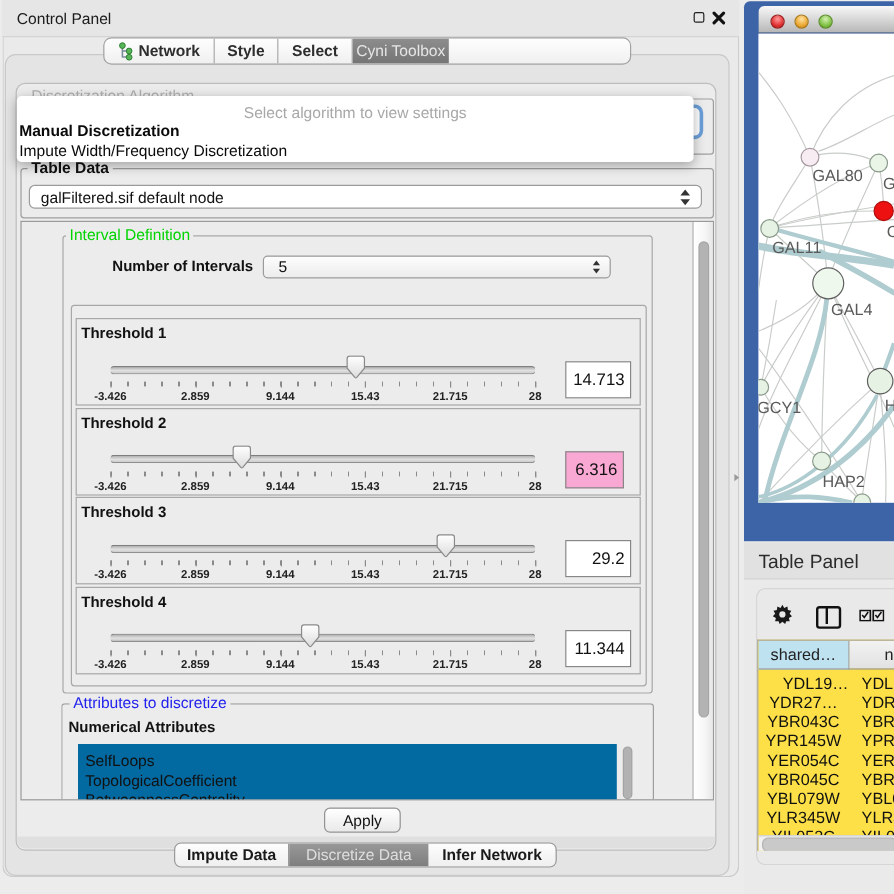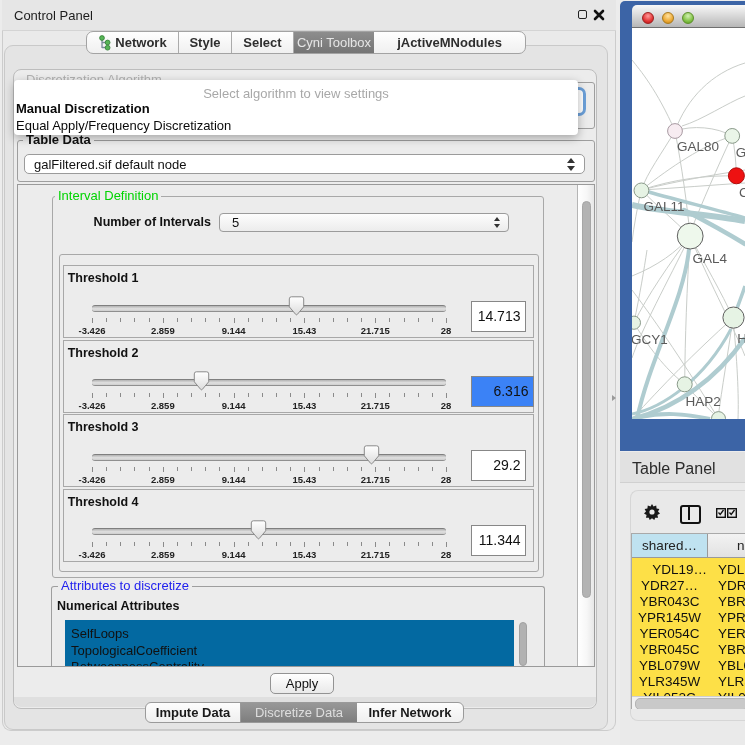--- a/index.html
+++ b/index.html
@@ -28,21 +28,20 @@
     <div style="width:91px;border-right:1px solid #ababab;display:flex;align-items:center;justify-content:center;font-size:13px;font-weight:bold;color:#2e2e2e;">
       <svg width="13" height="16" viewBox="0 0 13 16" style="margin-right:4px;">
         <path d="M4 3 L4 13 M4 7.5 L9 7.5 M4 12.5 L9 12.5" stroke="#7a8a99" stroke-width="1.3" fill="none"></path>
         <circle cx="4" cy="3" r="2.4" fill="#57b557" stroke="#2e7d32" stroke-width="0.8"></circle>
         <circle cx="9.6" cy="7.5" r="2.4" fill="#57b557" stroke="#2e7d32" stroke-width="0.8"></circle>
         <circle cx="9.6" cy="12.7" r="2.4" fill="#57b557" stroke="#2e7d32" stroke-width="0.8"></circle>
       </svg>Network</div>
     <div style="width:52px;border-right:1px solid #ababab;display:flex;align-items:center;justify-content:center;font-size:13px;font-weight:bold;color:#2e2e2e;">Style</div>
     <div style="width:61px;border-right:1px solid #ababab;display:flex;align-items:center;justify-content:center;font-size:13px;font-weight:bold;color:#2e2e2e;">Select</div>
     <div style="width:80px;background:linear-gradient(#8d8d8d,#757575);display:flex;align-items:center;justify-content:center;font-size:13px;color:#e6e6e6;">Cyni Toolbox</div>
-    <div style="flex:1;display:flex;align-items:center;justify-content:center;font-size:13px;font-weight:bold;color:#2e2e2e;">jActiveMNodules</div>
   </div>
 
   <div class="abs" style="left:12.5px;top:69px;width:584.5px;height:640px;border:1px solid #bdbdbd;border-radius:8px;background:#ececec;box-sizing:border-box;"></div>
   <div class="abs" style="left:13.5px;top:697px;width:582px;height:10px;background:#dfdfdf;border-radius:0 0 7px 7px;"></div>
 
   <div class="grp" style="left:17px;top:82px;width:576px;height:45px;"></div>
   <div class="grplabel" style="left:23px;top:73px;color:#b0b0b0;">Discretization Algorithm</div>
 
   <div class="abs" style="left:500px;top:87px;width:86px;height:29px;border:3px solid #6b9fd8;border-radius:7px;background:#fff;box-sizing:border-box;"></div>
 
@@ -111,21 +110,21 @@
   <div style="position:absolute;left:352.3px;top:59px;width:60px;text-align:center;font-size:9.5px;font-weight:bold;color:#222;">28</div>
   <svg style="position:absolute;left:129.5px;top:30px;" width="17" height="21" viewBox="0 0 17 21">
     <defs>
             <linearGradient id="thg" x1="0" y1="0" x2="0" y2="1">
               <stop offset="0" stop-color="#ffffff"></stop>
               <stop offset="1" stop-color="#dcdcdc"></stop>
             </linearGradient>
           </defs>
     <path d="M3.4 0.8 L13.6 0.8 Q15.7 0.8 15.7 2.9 L15.7 10.8 L9.3 18.4 Q8.5 19.3 7.7 18.4 L1.3 10.8 L1.3 2.9 Q1.3 0.8 3.4 0.8 Z" fill="url(#thg)" stroke="#8a8a8a" stroke-width="1"></path>
   </svg>
-  <div style="position:absolute;left:407.8px;top:35px;width:63px;height:31px;background:#3b82f6;border:1px solid #878787;box-sizing:border-box;font-size:14px;line-height:29px;text-align:right;padding-right:5px;color:#111;">6.316</div>
+  <div style="position:absolute;left:407.8px;top:35px;width:49px;height:31px;background:#f9a8d4;border:1px solid #878787;box-sizing:border-box;font-size:14px;line-height:29px;text-align:right;padding-right:5px;color:#111;">6.316</div>
 </div>
 <div class="abs" style="left:44.7px;top:229px;width:471px;height:73px;border:1px solid #a8a8a8;background:#ececec;box-sizing:border-box;">
   <div style="position:absolute;left:4px;top:5px;font-size:12.5px;font-weight:bold;color:#111;">Threshold 3</div>
   <div style="position:absolute;left:28.3px;top:38.5px;width:354.0px;height:5px;border-top:1px solid #7f7f7f;border-bottom:1px solid #8f8f8f;border-radius:3px;background:linear-gradient(180deg,#b2b2b2,#e0e0e0 55%,#cdcdcd);"></div>
   <div style="position:absolute;left:28.3px;top:52px;width:355.0px;height:4px;background:repeating-linear-gradient(90deg,#8a8a8a 0,#8a8a8a 1px,transparent 1px,transparent 14.160px);"></div>
   <div style="position:absolute;left:28.3px;top:52px;width:1px;height:5px;background:#8a8a8a;"></div>
   <div style="position:absolute;left:-1.7px;top:59px;width:60px;text-align:center;font-size:9.5px;font-weight:bold;color:#222;">-3.426</div>
   <div style="position:absolute;left:99.1px;top:52px;width:1px;height:5px;background:#8a8a8a;"></div>
   <div style="position:absolute;left:69.1px;top:59px;width:60px;text-align:center;font-size:9.5px;font-weight:bold;color:#222;">2.859</div>
   <div style="position:absolute;left:169.9px;top:52px;width:1px;height:5px;background:#8a8a8a;"></div>
@@ -193,21 +192,21 @@
 
   <div class="abs" style="left:145px;top:702px;width:319px;height:21px;border:1px solid #9a9a9a;border-radius:6px;background:linear-gradient(#fdfdfd,#efefef);box-sizing:border-box;display:flex;overflow:hidden;">
     <div style="width:94px;border-right:1px solid #9a9a9a;display:flex;align-items:center;justify-content:center;font-size:13px;font-weight:bold;color:#1a1a1a;">Impute Data</div>
     <div style="width:116px;background:linear-gradient(#989898,#7e7e7e);display:flex;align-items:center;justify-content:center;font-size:13px;color:#dedede;">Discretize Data</div>
     <div style="flex:1;display:flex;align-items:center;justify-content:center;font-size:13px;font-weight:bold;color:#1a1a1a;">Infer Network</div>
   </div>
 
   <div class="abs" style="left:14px;top:80px;width:564px;height:55px;background:#fff;border-radius:4px;box-shadow:0 3px 10px rgba(0,0,0,0.30);z-index:30;">
     <div style="position:absolute;left:0;top:6px;width:100%;text-align:center;font-size:13px;color:#a8a8a8;">Select algorithm to view settings</div>
     <div style="position:absolute;left:2px;top:21px;font-size:13px;font-weight:bold;color:#0a0a0a;">Manual Discretization</div>
-    <div style="position:absolute;left:2px;top:38px;font-size:13px;color:#0a0a0a;">Equal Apply/Frequency Discretization</div>
+    <div style="position:absolute;left:2px;top:38px;font-size:13px;color:#0a0a0a;">Impute Width/Frequency Discretization</div>
   </div>
 
   <div class="abs" style="left:612px;top:395px;width:0;height:0;border-top:3px solid transparent;border-bottom:3px solid transparent;border-left:4px solid #9a9a9a;"></div>
 
   <div class="abs" style="left:620px;top:1px;width:125px;height:450px;background:#3c64a6;border-radius:5px 0 0 0;"></div>
   <div class="abs" style="left:632px;top:5px;width:113px;height:23px;background:linear-gradient(#f8f8f8,#b7b7b7);border-bottom:1px solid #6f6f6f;border-radius:5px 0 0 0;box-sizing:border-box;"></div>
   <div class="abs" style="left:642px;top:12px;width:10px;height:10px;border-radius:50%;background:radial-gradient(circle at 50% 30%,#ff9a9a,#e23434 60%,#b01212);border:0.5px solid #9c2020;"></div>
   <div class="abs" style="left:662px;top:12px;width:10px;height:10px;border-radius:50%;background:radial-gradient(circle at 50% 30%,#ffe2a0,#eca934 60%,#c07d10);border:0.5px solid #a97b1e;"></div>
   <div class="abs" style="left:682px;top:12px;width:10px;height:10px;border-radius:50%;background:radial-gradient(circle at 50% 30%,#d2f0b2,#82c246 60%,#56961e);border:0.5px solid #5d8f2c;"></div>
 

